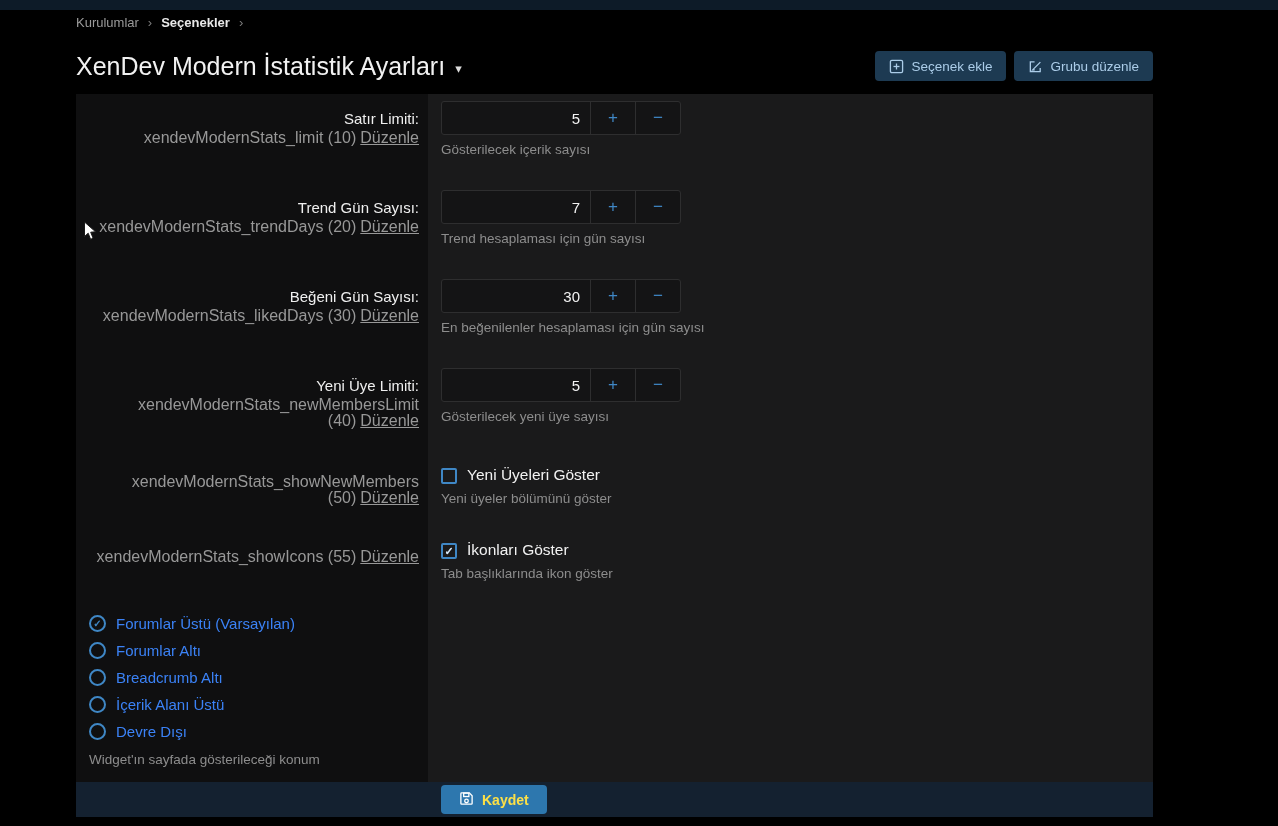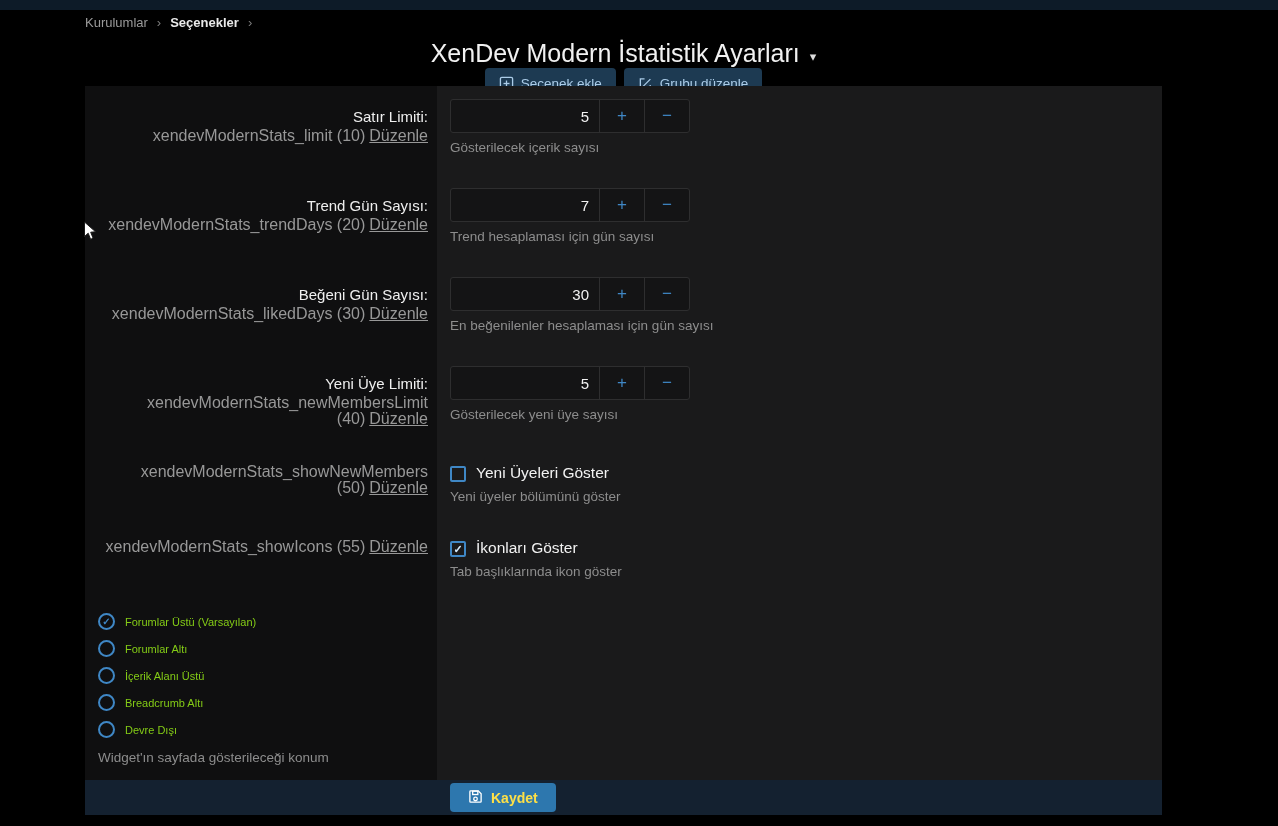--- a/index.html
+++ b/index.html
@@ -2,52 +2,52 @@
 <html><head>
 <meta charset="utf-8">
 <style>
   html,body{margin:0;padding:0;}
   body{
     width:1278px;height:826px;position:relative;overflow:hidden;
     background:#000;font-family:"Liberation Sans",sans-serif;
     -webkit-font-smoothing:antialiased;
   }
   .top-strip{position:absolute;top:0;left:0;width:1278px;height:10px;background:#0d1b28;}
-  .page{position:absolute;left:85px;top:10px;width:1077px;}
+  .page{position:absolute;left:76px;top:10px;width:1077px;}
 
   
   .breadcrumb{margin-top:4px;height:17px;display:flex;align-items:center;gap:9px;
     font-size:13px;color:#9b9b9b;}
   .breadcrumb .current{color:#e9e9e9;font-weight:bold;}
   .breadcrumb .sep{color:#7d7d7d;font-size:13px;}
 
   
-  .header-row{margin-top:8px;height:38px;display:flex;justify-content:space-between;align-items:center;flex-direction:column;}
+  .header-row{margin-top:16px;height:38px;display:flex;justify-content:space-between;align-items:center;}
   .page-title{font-size:25px;color:#f1f1f1;display:flex;align-items:center;gap:10px;cursor:pointer;}
   .title-caret{font-size:13px;color:#dcdcdc;padding-top:5px;}
   .actions{display:flex;gap:8px;}
   .action-btn{display:flex;align-items:center;gap:7px;background:#1d3a52;color:#abcce8;
     border:none;border-radius:4px;font-size:13.5px;padding:0 14px;height:30px;
     font-family:inherit;cursor:pointer;}
   .action-btn svg{display:block;}
 
   
   .form{position:relative;margin-top:9px;background:#1a1a1b;}
   .form::before{content:"";position:absolute;top:0;bottom:0;left:0;width:352px;background:#0f0f10;}
-  .form-inner{position:relative;padding:13px 0 13px 0;}
+  .form-inner{position:relative;padding:7px 0 13px 0;}
   .form-row{display:grid;grid-template-columns:352px 1fr;}
   .cell-label{text-align:right;padding-right:9px;}
   .cell-control{padding-left:13px;}
   .opt-title{font-size:15px;color:#efefef;line-height:19px;}
   .opt-code{font-size:16px;color:#989898;margin-top:2px;line-height:16px;}
   .edit-link{color:#989898;text-decoration:underline;margin-left:4px;cursor:pointer;}
   .row-number{margin-bottom:31px;}
   .row-number .cell-label{padding-top:8px;}
   .row-check{margin-bottom:27px;}
-  .row-check .cell-label{padding-top:4px;}
+  .row-check .cell-label{padding-top:4px;margin-top:8px;}
   .row-radio .cell-label{padding-top:2px;}
 
   
   .number-group{display:flex;width:240px;height:34px;border:1px solid #2e2e2f;border-radius:3px;
     background:#141415;box-sizing:border-box;overflow:hidden;}
   .num-input{flex:1;min-width:0;background:transparent;border:none;color:#f2f2f2;
     font-size:15px;text-align:right;padding:0 10px;font-family:inherit;outline:none;}
   .step-btn{width:45px;border:none;border-left:1px solid #2e2e2f;background:transparent;
     color:#3f87c5;font-size:17px;cursor:pointer;display:flex;align-items:center;
     justify-content:center;font-family:inherit;padding:0;}
@@ -60,21 +60,21 @@
   .checkbox .check{font-size:11px;color:#d5e9fa;font-weight:bold;line-height:1;}
   .checkbox:not(.checked) .check{display:none;}
   .check-label{font-size:15.5px;color:#f2f2f2;}
 
   
   .radio-item{display:flex;align-items:center;gap:10px;height:27px;cursor:pointer;}
   .radio{width:17px;height:17px;border:2px solid #3f87c5;border-radius:50%;
     box-sizing:border-box;display:flex;align-items:center;justify-content:center;}
   .radio .check{font-size:10px;color:#3f87c5;font-weight:bold;line-height:1;}
   .radio:not(.selected) .check{display:none;}
-  .radio-label{font-size:11px;color:#84cc16;}
+  .radio-label{font-size:15px;color:#3b82f6;}
 
   
   .footer-bar{height:35px;background:#142130;display:flex;align-items:center;}
   .save-btn{margin-left:365px;display:flex;align-items:center;gap:8px;background:#2d77ae;
     color:#fde047;border:none;border-radius:4px;font-size:14px;font-weight:bold;
     padding:0 18px;height:29px;font-family:inherit;cursor:pointer;}
 
   .cursor{position:absolute;left:83px;top:221px;pointer-events:none;}
 </style>
 </head>
@@ -251,27 +251,27 @@
           <div class="radio-item">
             <span class="radio">
               
             </span>
             <span class="radio-label">Forumlar Altı</span>
           </div>
           <div class="radio-item">
             <span class="radio">
               
             </span>
+            <span class="radio-label">Breadcrumb Altı</span>
+          </div>
+          <div class="radio-item">
+            <span class="radio">
+              
+            </span>
             <span class="radio-label">İçerik Alanı Üstü</span>
-          </div>
-          <div class="radio-item">
-            <span class="radio">
-              
-            </span>
-            <span class="radio-label">Breadcrumb Altı</span>
           </div>
           <div class="radio-item">
             <span class="radio">
               
             </span>
             <span class="radio-label">Devre Dışı</span>
           </div>
           <div class="help">Widget'ın sayfada gösterileceği konum</div>
         </div>
       </div>

